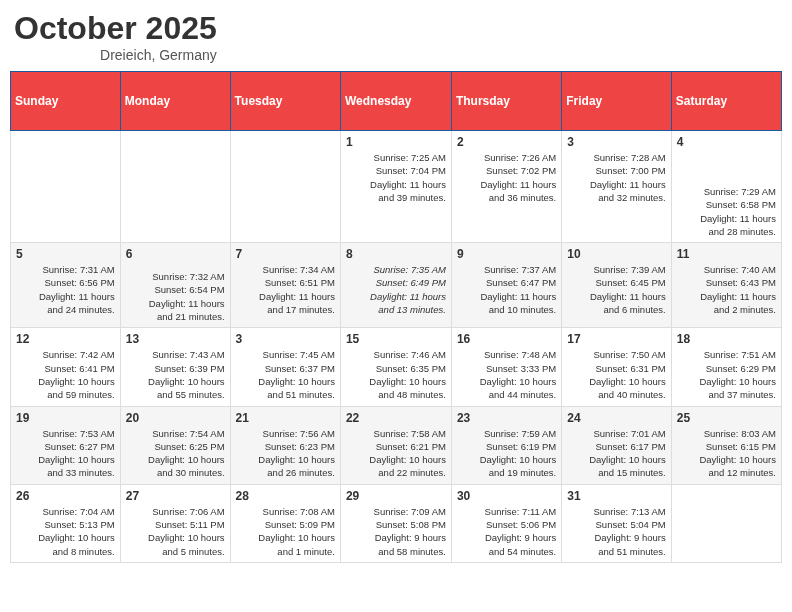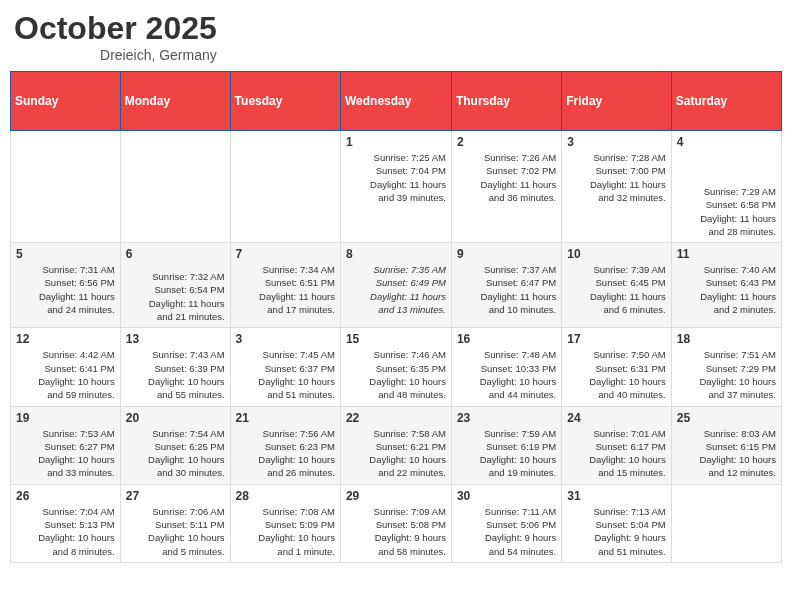--- a/index.html
+++ b/index.html
@@ -200,21 +200,21 @@
           <div class="day-num">11</div>
           <div class="day-info" style="white-space: pre-line;">Sunrise: 7:40 AM
 Sunset: 6:43 PM
 Daylight: 11 hours
 and 2 minutes.</div>
         </td>
       </tr>
       <tr>
         <td>
           <div class="day-num">12</div>
-          <div class="day-info" style="white-space: pre-line;">Sunrise: 4:42 AM
+          <div class="day-info" style="white-space: pre-line;">Sunrise: 7:42 AM
 Sunset: 6:41 PM
 Daylight: 10 hours
 and 59 minutes.</div>
         </td>
         <td>
           <div class="day-num">13</div>
           <div class="day-info" style="white-space: pre-line;">Sunrise: 7:43 AM
 Sunset: 6:39 PM
 Daylight: 10 hours
 and 55 minutes.</div>
@@ -229,35 +229,35 @@
         <td>
           <div class="day-num">15</div>
           <div class="day-info" style="white-space: pre-line;">Sunrise: 7:46 AM
 Sunset: 6:35 PM
 Daylight: 10 hours
 and 48 minutes.</div>
         </td>
         <td>
           <div class="day-num">16</div>
           <div class="day-info" style="white-space: pre-line;">Sunrise: 7:48 AM
-Sunset: 10:33 PM
+Sunset: 3:33 PM
 Daylight: 10 hours
 and 44 minutes.</div>
         </td>
         <td>
           <div class="day-num">17</div>
           <div class="day-info" style="white-space: pre-line;">Sunrise: 7:50 AM
 Sunset: 6:31 PM
 Daylight: 10 hours
 and 40 minutes.</div>
         </td>
         <td>
           <div class="day-num">18</div>
           <div class="day-info" style="white-space: pre-line;">Sunrise: 7:51 AM
-Sunset: 7:29 PM
+Sunset: 6:29 PM
 Daylight: 10 hours
 and 37 minutes.</div>
         </td>
       </tr>
       <tr>
         <td>
           <div class="day-num">19</div>
           <div class="day-info" style="white-space: pre-line;">Sunrise: 7:53 AM
 Sunset: 6:27 PM
 Daylight: 10 hours

